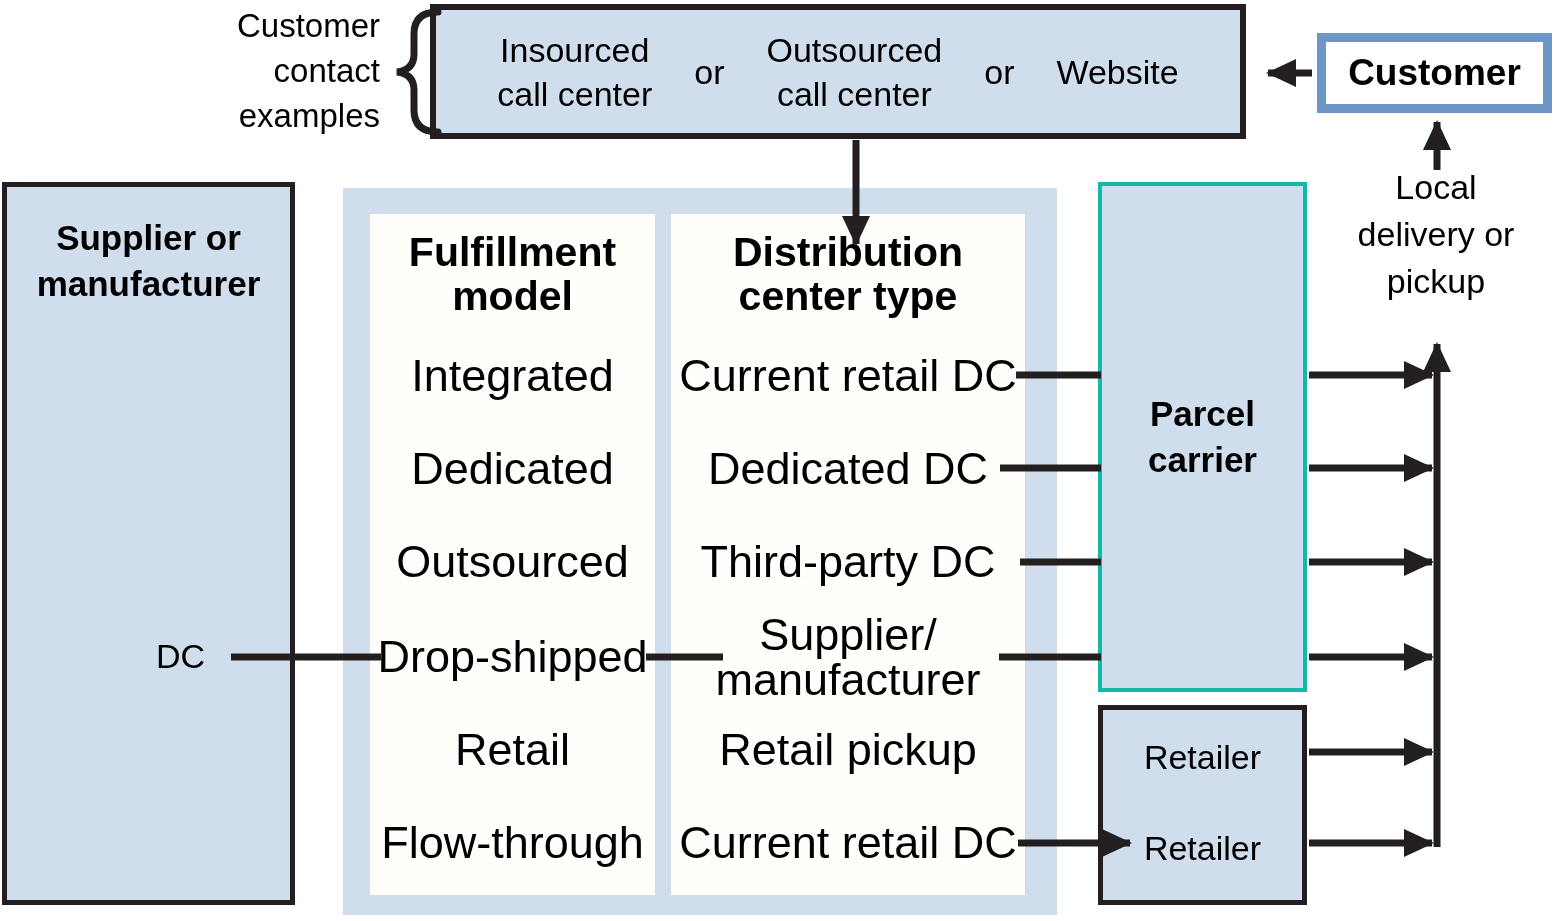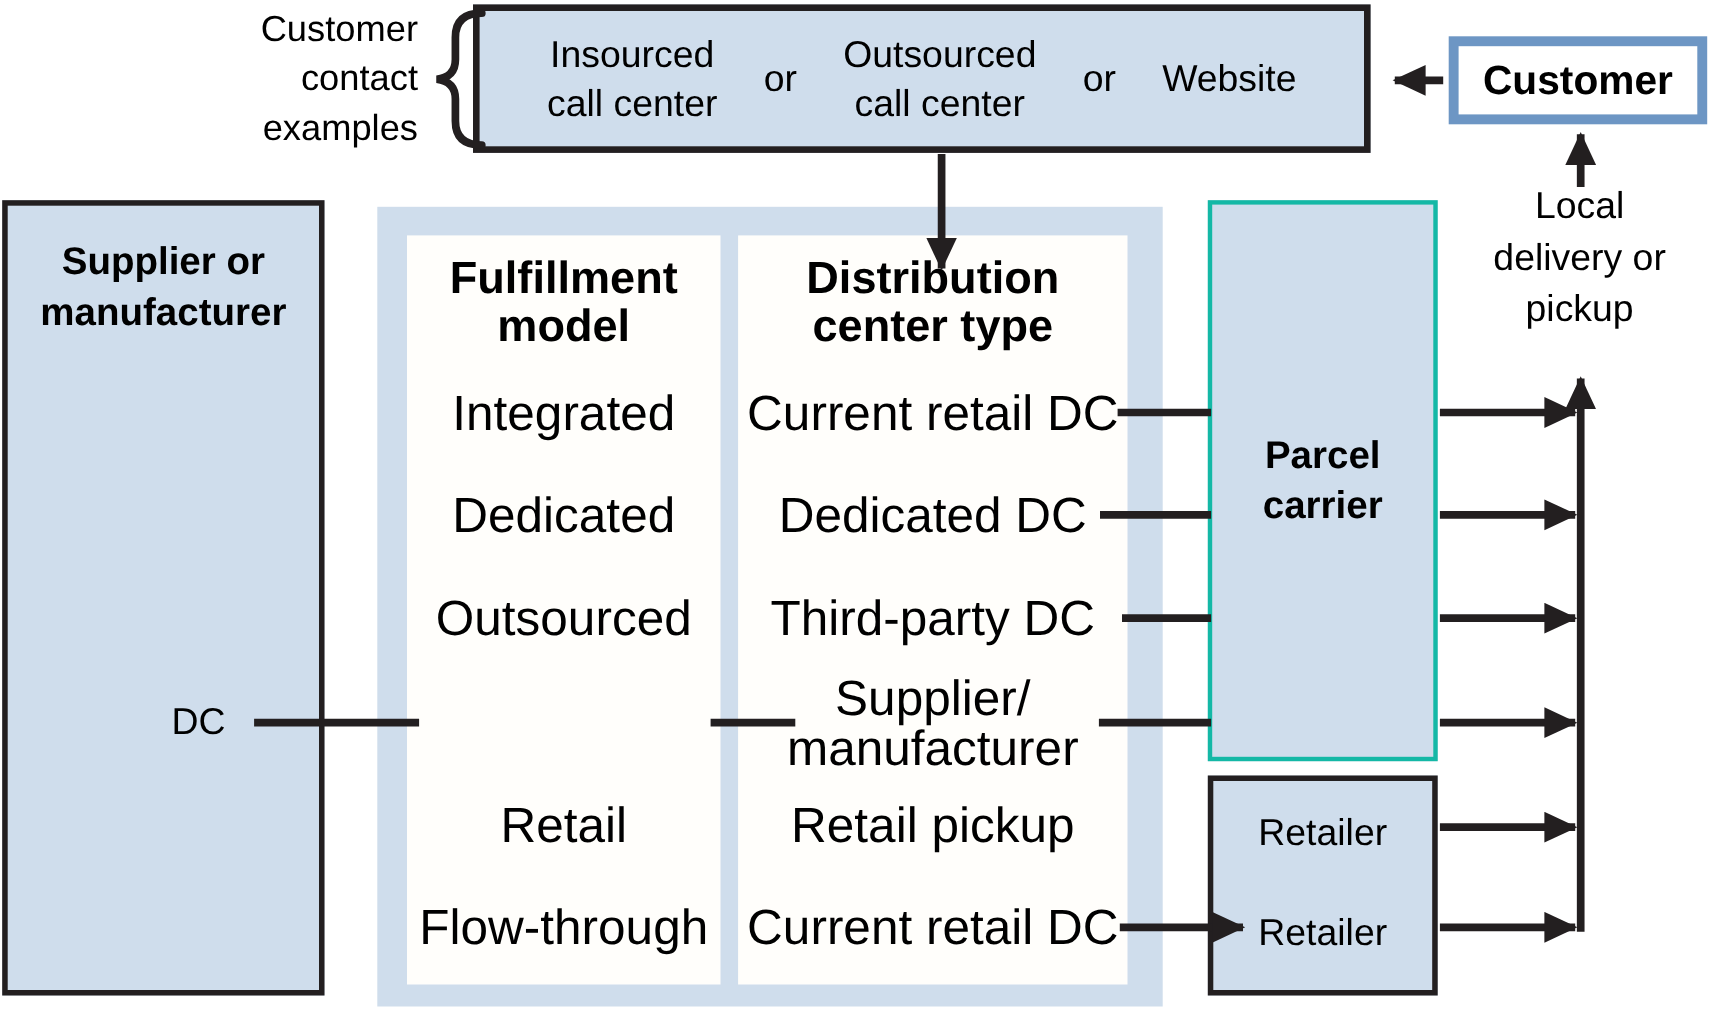--- a/index.html
+++ b/index.html
@@ -98,20 +98,21 @@
 
 <div class="canvas">
 
   <div class="abs mid-container">
     <div class="white-box b1">
       <div class="panel-heading pre">Fulfillment
 model</div>
       <div class="row" style="top:141px">Integrated</div>
       <div class="row" style="top:234px">Dedicated</div>
       <div class="row" style="top:327px">Outsourced</div>
+      <div class="row" style="top:422px">Drop-shipped</div>
       <div class="row" style="top:515px">Retail</div>
       <div class="row" style="top:608px">Flow-through</div>
     </div>
     <div class="white-box b2">
       <div class="panel-heading pre">Distribution
 center type</div>
       <div class="row" style="top:141px">Current retail DC</div>
       <div class="row" style="top:234px">Dedicated DC</div>
       <div class="row" style="top:327px">Third-party DC</div>
       <div class="row two-line pre" style="top:398px">Supplier/

